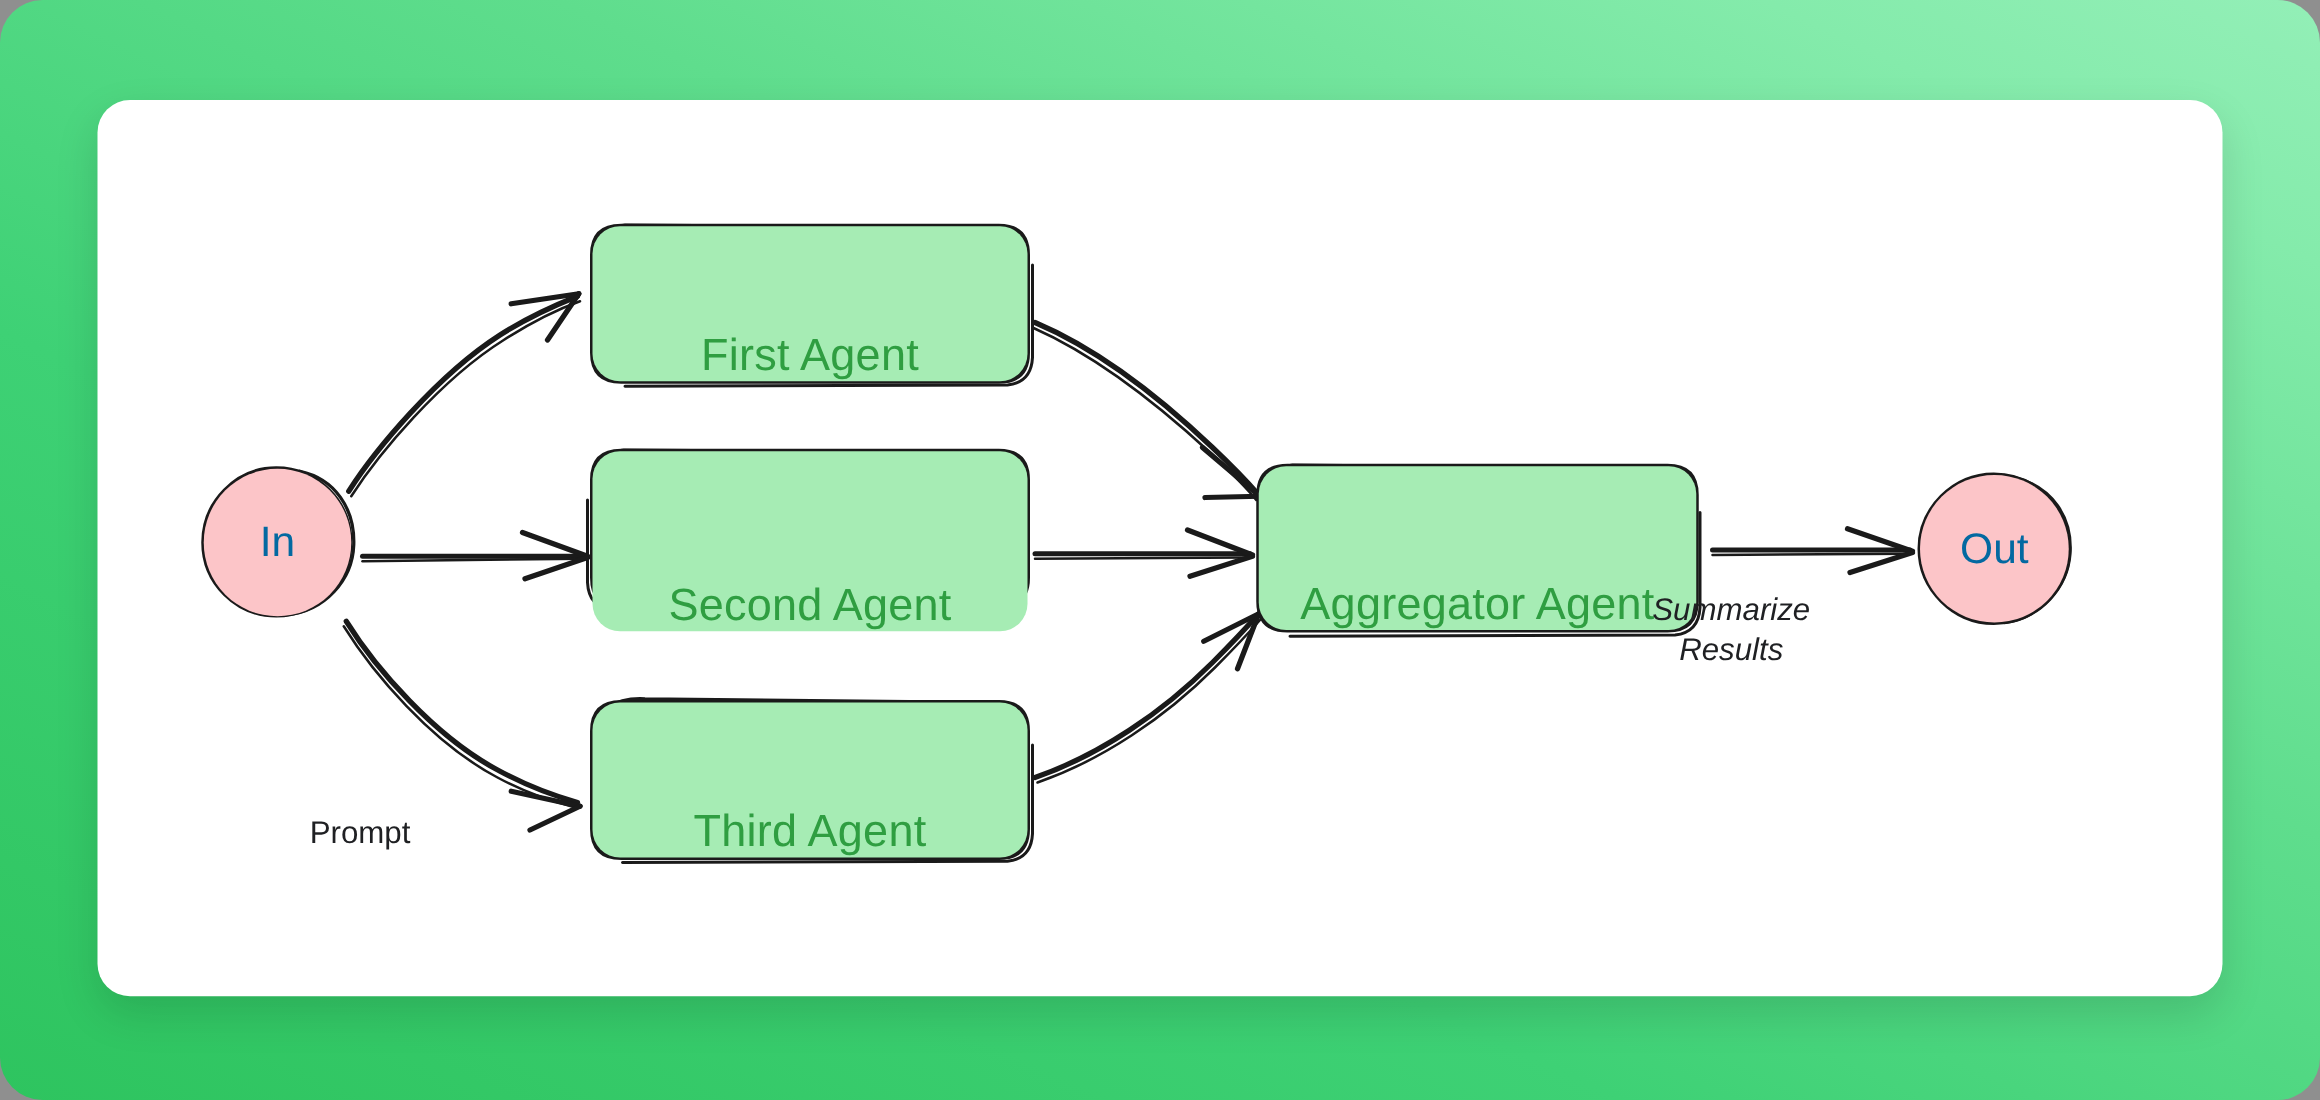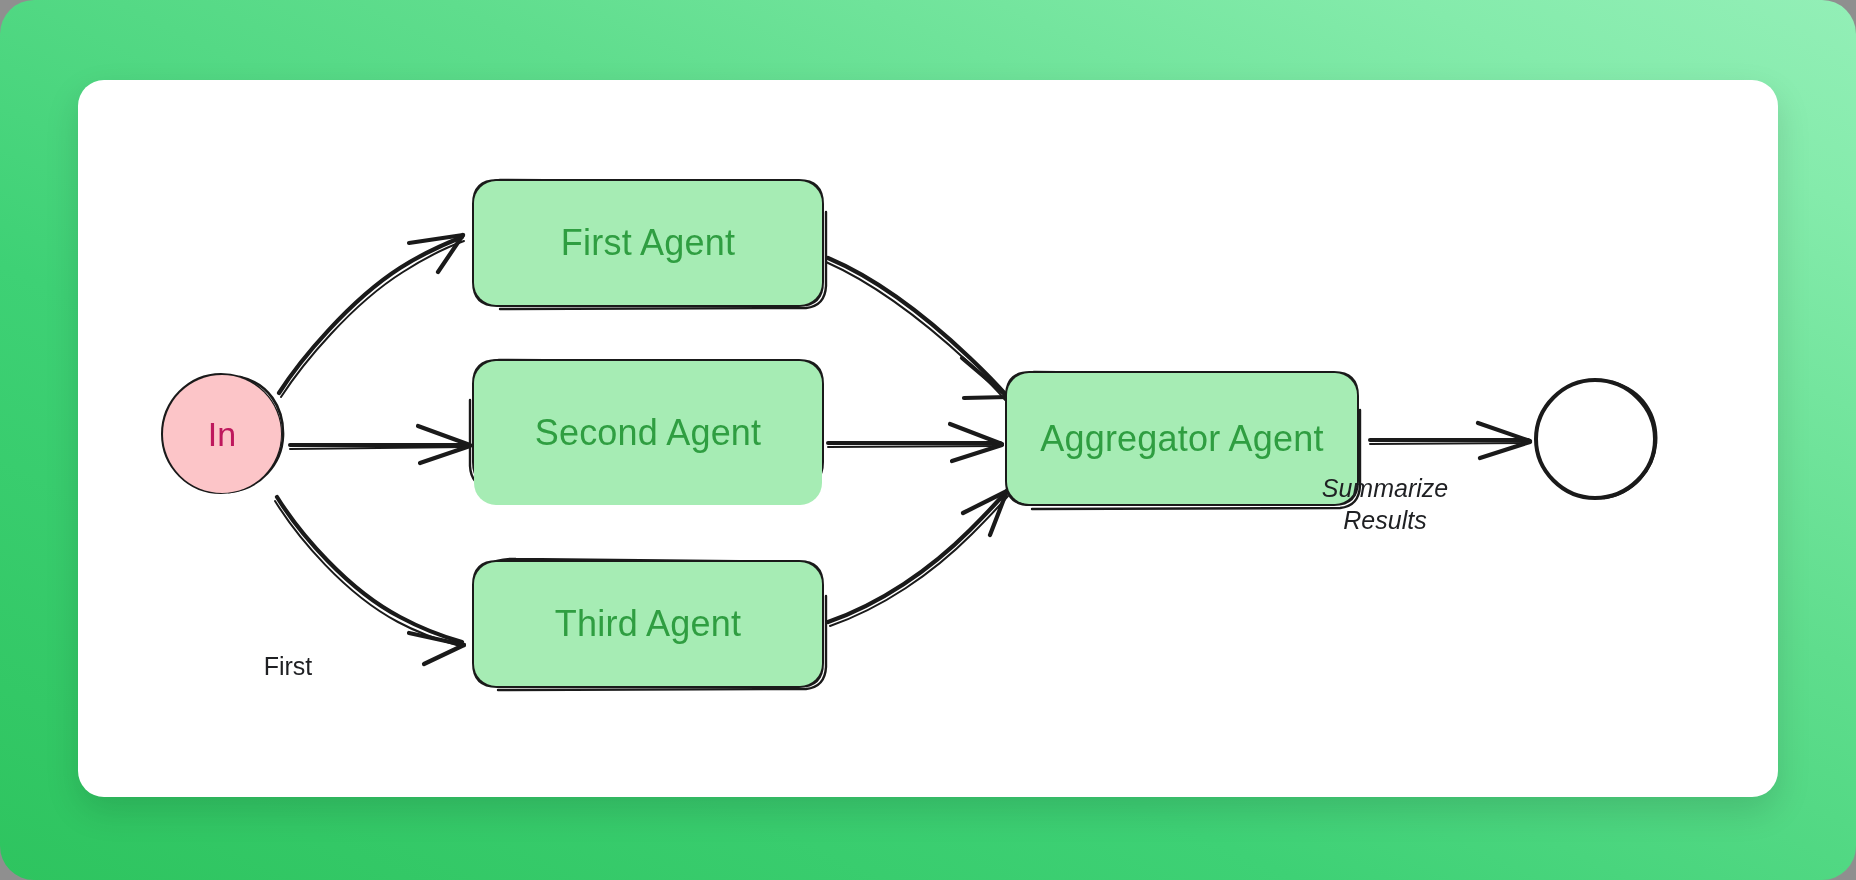--- a/index.html
+++ b/index.html
@@ -29,36 +29,36 @@
   #canvas {
     position: absolute;
     left: 0;
     top: 0;
     width: 1856px;
     height: 880px;
   }
   .node-box {
     position: absolute;
     display: flex;
-    align-items: center;
+    align-items: flex-end;
     justify-content: center;
     background: #a6ecb4;
     color: #2f9e41;
     font-size: 36px;
     letter-spacing: 0.2px;
     border-radius: 22px;
     box-sizing: border-box;
   }
   .node-circle {
     position: absolute;
     display: flex;
     align-items: center;
     justify-content: center;
     background: #fcc5c8;
-    color: #be185d;
+    color: #0369a1;
     font-size: 34px;
     border-radius: 50%;
     box-sizing: border-box;
   }
   .edge-label {
     position: absolute;
     color: #1f2023;
     font-size: 25px;
     line-height: 32px;
     text-align: center;
@@ -163,18 +163,21 @@
   </div>
 
   <div class="node-box" style="left:1007px; top:373px; width:350px; height:131px;">
     <span>Aggregator Agent</span>
   </div>
 
   <div class="node-box" style="left:474px; top:562px; width:348px; height:124px;">
     <span>Third Agent</span>
   </div>
 
+  <div class="node-circle" style="left:1536px; top:380px; width:119px; height:118px;">
+    <span>Out</span>
+  </div>
 
-  <div class="edge-label" style="left:218px; top:650px; width:140px;">First</div>
+  <div class="edge-label" style="left:218px; top:650px; width:140px;">Prompt</div>
 
   <div class="edge-label" style="left:1285px; top:472px; width:200px;font-style:italic;">Summarize
 Results</div>
 </div>
 
 </body></html>

